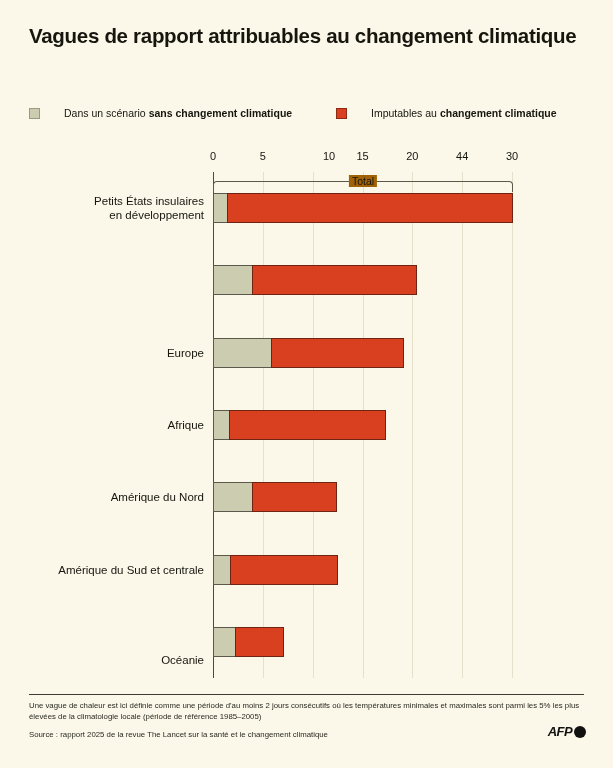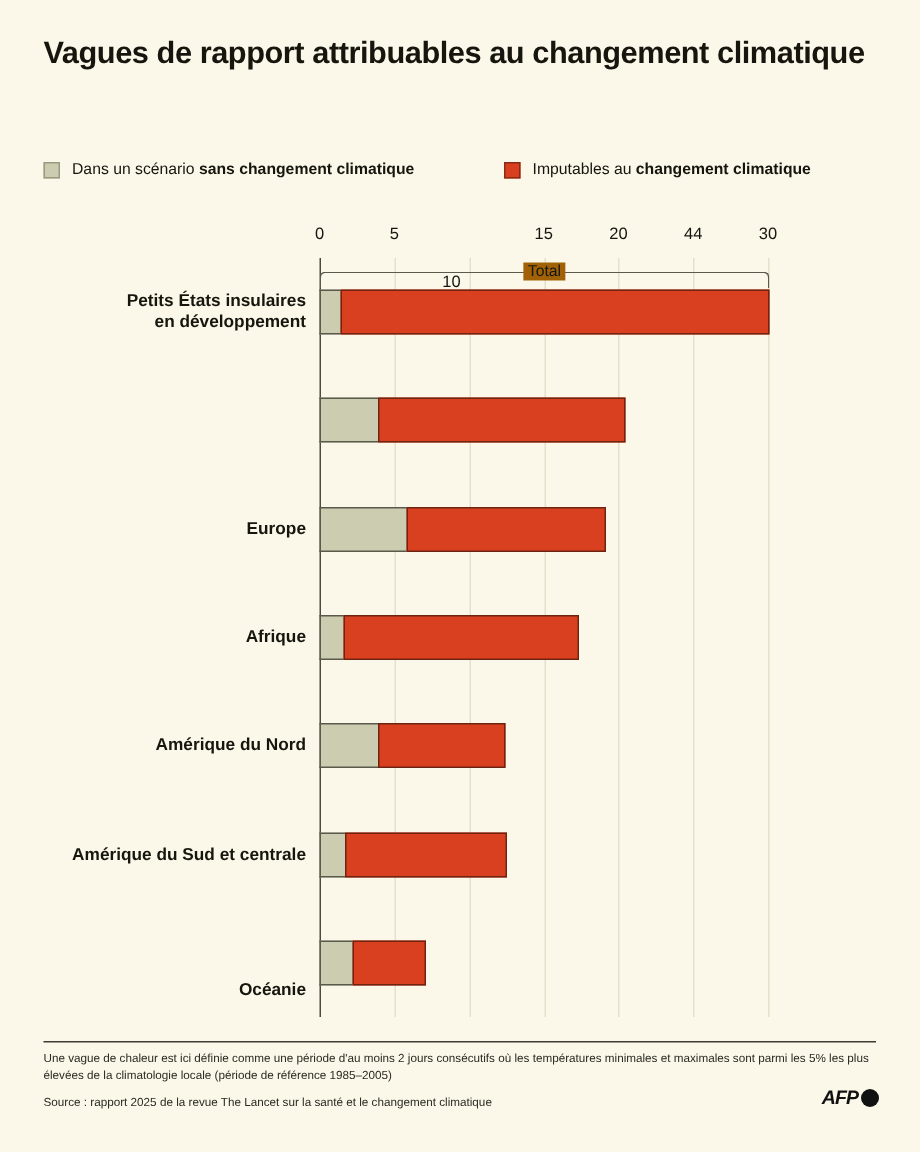--- a/index.html
+++ b/index.html
@@ -47,21 +47,21 @@
     position: absolute;
     left: 29px;
     top: 107px;
     width: 560px;
     height: 18px;
   }
   .legend-item {
     position: absolute;
     display: flex;
     align-items: center;
-    gap: 8px;
+    gap: 24px;
     font-size: 10.5px;
     white-space: nowrap;
     color: #16160f;
   }
   .legend-item.first { left: 0px; top: 0px; }
   .legend-item.second { left: 307px; top: 0px; }
   .swatch {
     width: 11px;
     height: 11px;
     box-sizing: border-box;
@@ -155,21 +155,21 @@
     border: 1px solid #6f2412;
     border-left: 1px solid #6f2412;
   }
 
   .cat-label {
     position: absolute;
     right: 0;
     width: 186px;
     text-align: right;
     font-size: 11.5px;
-    font-weight: bold;
+    font-weight: normal;
     line-height: 1.25;
     color: #16160f;
   }
   .cat-labels {
     position: absolute;
     left: 14px;
     top: 172px;
     width: 190px;
     height: 506px;
   }
@@ -239,21 +239,21 @@
     </div>
     <div class="legend-item second">
       <span class="swatch attributed"></span>
       <span class="legend-label"><span>Imputables au </span><b>changement climatique</b></span>
     </div>
   </div>
 
   <div class="tick-labels" id="tickLabels">
       <span class="tick-label" style="left: 0px;">0</span>
       <span class="tick-label" style="left: 49.8333px;">5</span>
-      <span class="tick-label" style="left: 88px; margin-top: 32px;">10</span>
+      <span class="tick-label" style="left: 116px;">10</span>
       <span class="tick-label" style="left: 149.5px;">15</span>
       <span class="tick-label" style="left: 199.333px;">20</span>
       <span class="tick-label" style="left: 249.167px;">44</span>
       <span class="tick-label" style="left: 299px;">30</span>
     </div>
 
   <div class="cat-labels" id="catLabels">
       <div class="cat-label" style="top: 21.6429px;">
         <div>Petits États insulaires</div>
         <div>en développement</div>

